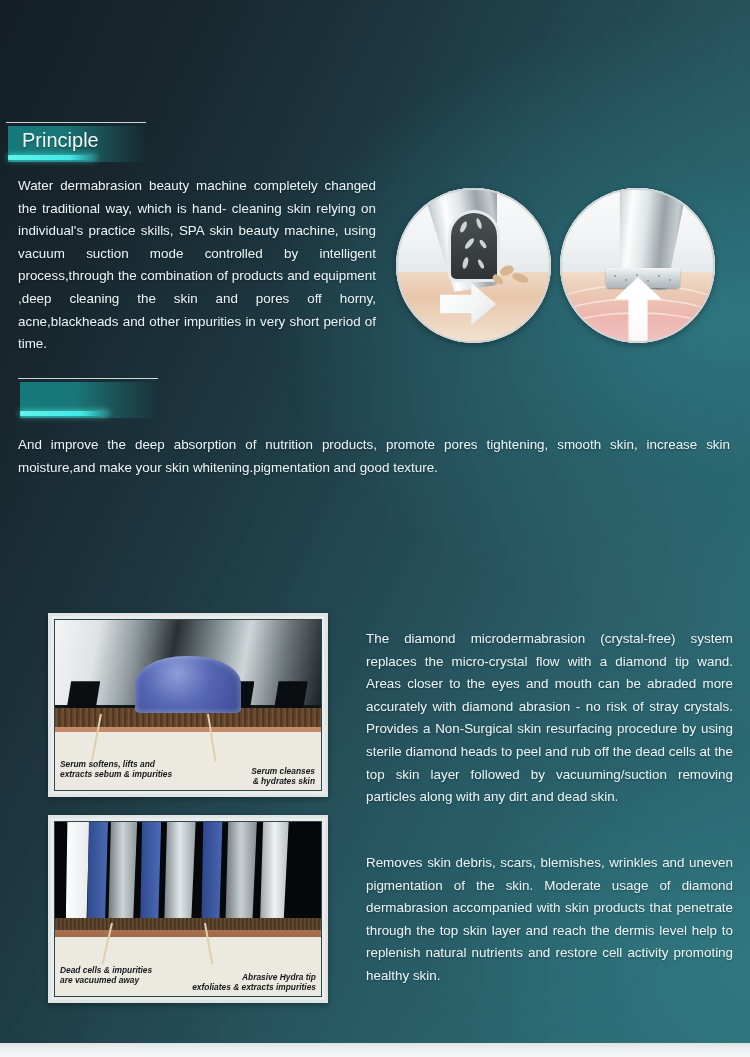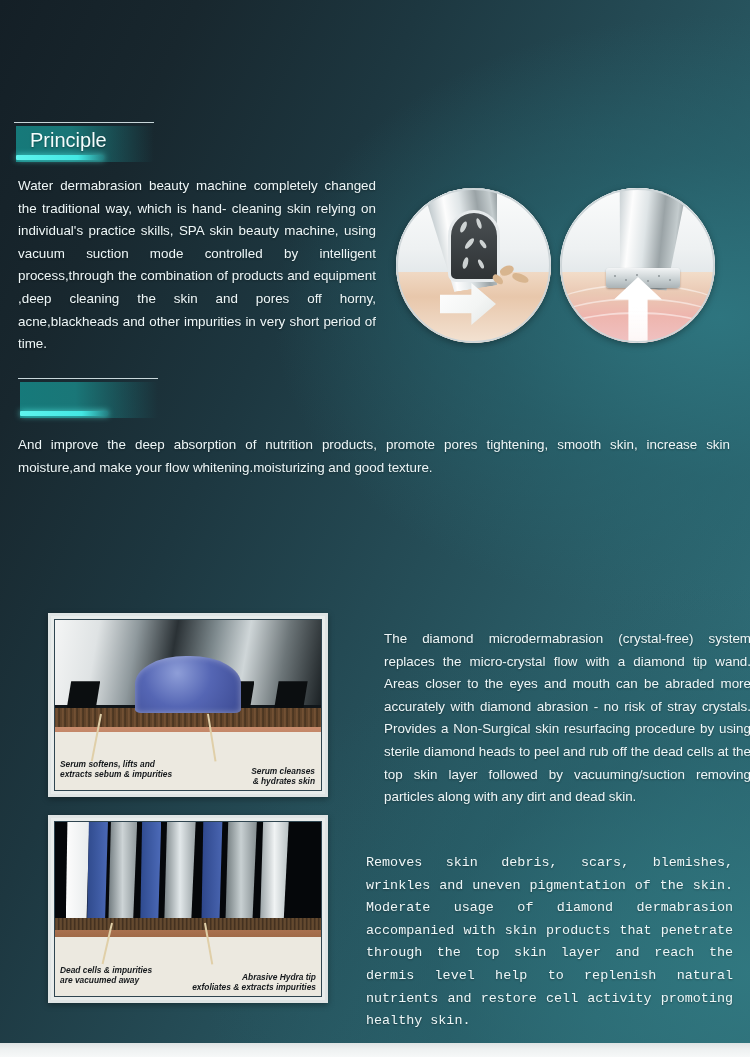--- a/index.html
+++ b/index.html
@@ -72,36 +72,36 @@
   .badge .underline {
     position: absolute;
     left: 2px;
     bottom: 2px;
     width: 88px;
     height: 5px;
     background: linear-gradient(90deg, #5ff4ee 0%, #43e8e4 70%, rgba(60,226,226,0.25) 100%);
     box-shadow: 0 0 6px rgba(90,244,238,0.75);
     border-radius: 1px;
   }
-  #badge-principle { left: 14px; top: 122px; }
+  #badge-principle { left: 6px; top: 122px; }
   #badge-secondary { left: 18px; top: 378px; }
 
   
   .para {
     position: absolute;
     color: #eef7f8;
     font-size: 13.4px;
     line-height: 22.6px;
     text-align: justify;
     text-shadow: 0 1px 2px rgba(0,0,0,0.35);
   }
   #para-water { left: 18px; top: 175px; width: 358px; }
   #para-improve { left: 18px; top: 434px; width: 712px; }
-  #para-diamond-1 { left: 384px; top: 628px; width: 367px; }
-  #para-diamond-2 { left: 366px; top: 852px; width: 367px; font-family: Liberation Mono, monospace; }
+  #para-diamond-1 { left: 366px; top: 628px; width: 367px; }
+  #para-diamond-2 { left: 366px; top: 852px; width: 367px; }
 
   
   .circle {
     position: absolute;
     width: 155px;
     height: 155px;
     border-radius: 50%;
     overflow: hidden;
     background: #e9ecee;
     box-shadow: 0 2px 7px rgba(0,0,0,0.35);
@@ -363,21 +363,21 @@
     <div class="arrow-up"></div>
     <div class="rim"></div>
   </div>
 
   <div class="badge" id="badge-secondary">
     <div class="fill"></div>
     <div class="label"></div>
     <div class="underline"></div>
   </div>
 
-  <div class="para" id="para-improve">And improve the deep absorption of nutrition products, promote pores tightening, smooth skin, increase skin moisture,and make your flow whitening.moisturizing and good texture.</div>
+  <div class="para" id="para-improve">And improve the deep absorption of nutrition products, promote pores tightening, smooth skin, increase skin moisture,and make your skin whitening.pigmentation and good texture.</div>
 
 
   <div class="figure" id="figure-serum">
     <div class="fig-inner">
       <div class="sf-sky"></div>
       <div class="sf-wedge" style="left:4%;width:13%;clip-path:polygon(16% 0,100% 0,84% 100%,0 100%)"></div>
       <div class="sf-wedge" style="left:62%;width:13%;clip-path:polygon(16% 0,100% 0,84% 100%,0 100%)"></div>
       <div class="sf-wedge" style="left:82%;width:13%;clip-path:polygon(16% 0,100% 0,84% 100%,0 100%)"></div>
       <div class="sf-crust"></div>
       <div class="sf-derm"></div>

